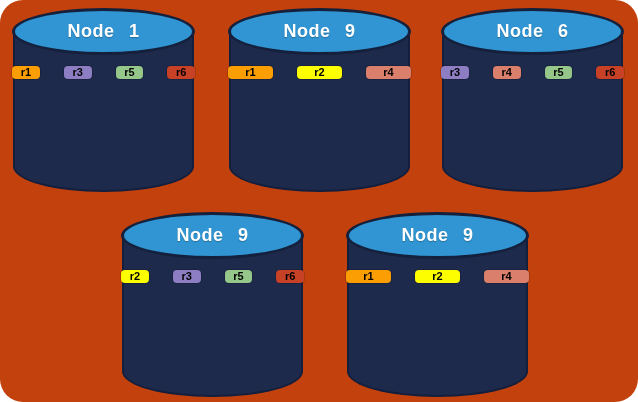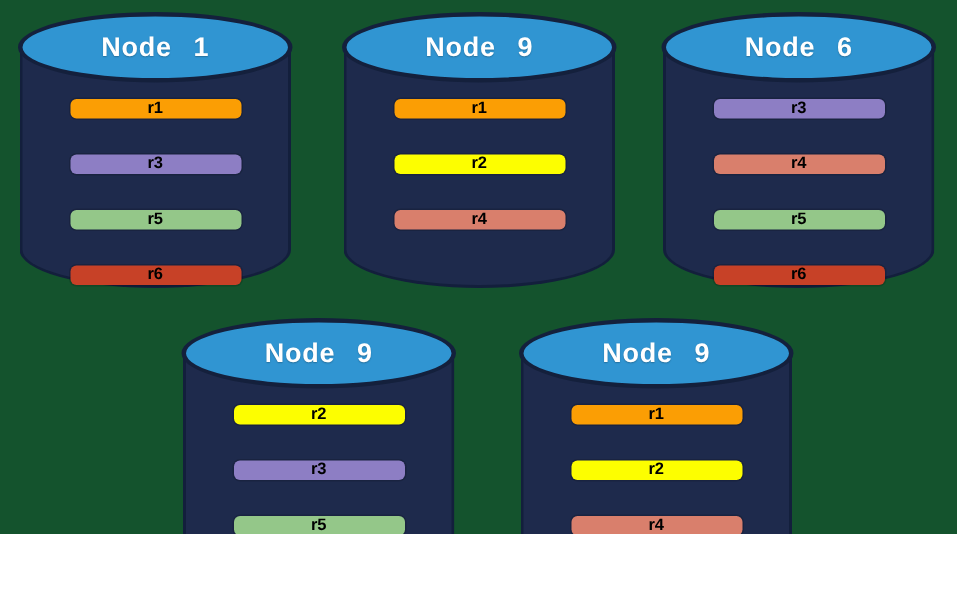--- a/index.html
+++ b/index.html
@@ -4,23 +4,24 @@
 <style>
   html, body {
     margin: 0;
     padding: 0;
     background: #ffffff;
     font-family: "Liberation Sans", sans-serif;
   }
   .canvas {
     position: relative;
     width: 638px;
-    height: 356px;
-    background: #14532d;
+    height: 402px;
+    background: #c2410c;
     overflow: hidden;
+    border-radius: 23px;
   }
   .cylinder {
     position: absolute;
     width: 183px;
     height: 184px;
   }
   .cyl-body {
     position: absolute;
     left: 1px;
     right: 1px;
@@ -53,21 +54,21 @@
     word-spacing: 9px;
     letter-spacing: 0.5px;
     text-shadow: 0 1px 1px rgba(0,0,0,0.25);
   }
   .bars {
     position: absolute;
     left: 0;
     right: 0;
     top: 58px;
     display: flex;
-    flex-direction: column;
+    flex-direction: row;
     align-items: center;
     gap: 24px;
   }
   .bar {
     width: 114px;
     height: 13px;
     border-radius: 4px;
     display: flex;
     align-items: center;
     justify-content: center;

